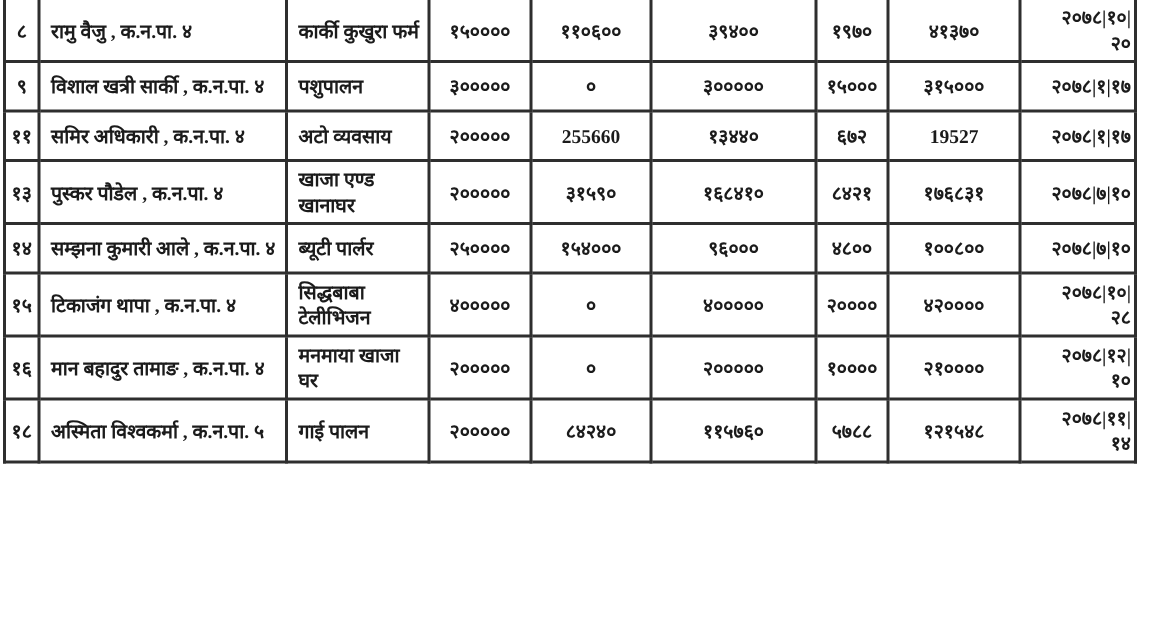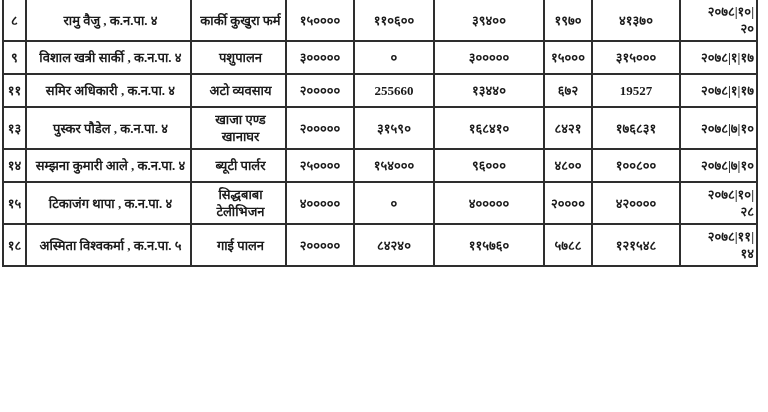--- a/index.html
+++ b/index.html
@@ -31,21 +31,21 @@
     vertical-align: middle;
     white-space: pre-line;
     padding: 3px 3px;
     height: 33px;
     overflow: hidden;
     box-sizing: border-box;
   }
   
   table.records td.c0 { text-align: center; }
   
-  table.records td.c1, table.records td.c2 { text-align: center; padding-left: 7px; }
+  table.records td.c1, table.records td.c2 { text-align: left; padding-left: 7px; }
   
   table.records td.c3, table.records td.c4, table.records td.c5,
   table.records td.c6, table.records td.c7 { text-align: center; }
   
   table.records td.c8 { text-align: right; padding-left: 16px; padding-right: 2px; }
 </style>
 </head>
 <body>
 
 <div class="page">
@@ -124,20 +124,31 @@
           <td class="c2">सिद्धबाबा
 टेलीभिजन</td>
           <td class="c3">४०००००</td>
           <td class="c4">०</td>
           <td class="c5">४०००००</td>
           <td class="c6">२००००</td>
           <td class="c7">४२००००</td>
           <td class="c8">२०७८|१०|२८</td>
         </tr>
         <tr>
+          <td class="c0">१६</td>
+          <td class="c1">मान बहादुर तामाङ , क.न.पा. ४</td>
+          <td class="c2">मनमाया खाजा घर</td>
+          <td class="c3">२०००००</td>
+          <td class="c4">०</td>
+          <td class="c5">२०००००</td>
+          <td class="c6">१००००</td>
+          <td class="c7">२१००००</td>
+          <td class="c8">२०७८|१२|१०</td>
+        </tr>
+        <tr>
           <td class="c0">१८</td>
           <td class="c1">अस्मिता विश्वकर्मा , क.न.पा. ५</td>
           <td class="c2">गाई पालन</td>
           <td class="c3">२०००००</td>
           <td class="c4">८४२४०</td>
           <td class="c5">११५७६०</td>
           <td class="c6">५७८८</td>
           <td class="c7">१२१५४८</td>
           <td class="c8">२०७८|११|१४</td>
         </tr>

